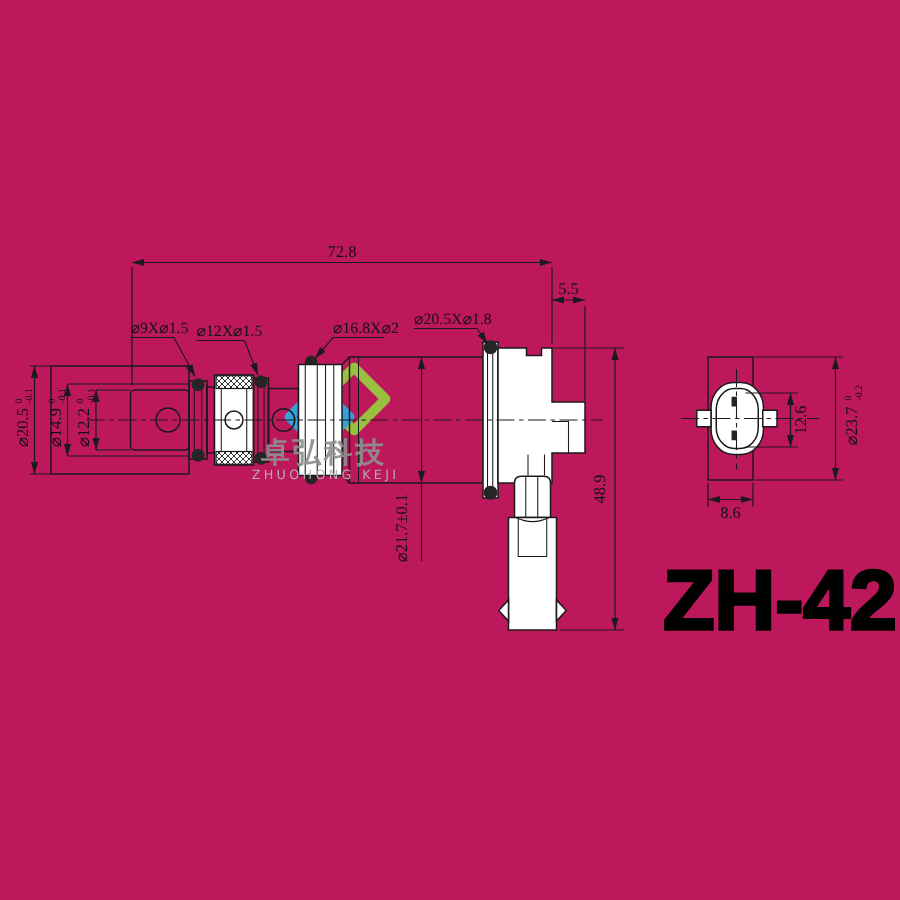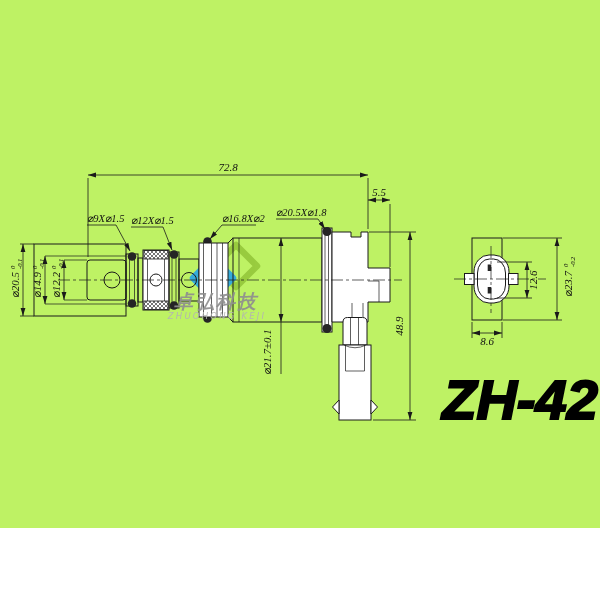--- a/index.html
+++ b/index.html
@@ -1,16 +1,16 @@
 <!DOCTYPE html>
 <html><head>
 <meta charset="utf-8">
 <style>
   html,body{margin:0;padding:0;background:#fff;}
-  .canvas{position:relative;width:600px;height:528px;background:#bef264;overflow:hidden;font-style:italic;}
+  .canvas{position:relative;width:600px;height:600px;background:#be185d;overflow:hidden;}
   svg{position:absolute;left:0;top:0;}
   .ln{fill:none;stroke:#1a1a1a;stroke-width:1;stroke-linejoin:miter;}
   .fw{fill:#ffffff;stroke:#1a1a1a;stroke-width:1;stroke-linejoin:miter;}
   .thin{fill:none;stroke:#1a1a1a;stroke-width:0.7;}
   .cl{fill:none;stroke:#1a1a1a;stroke-width:0.7;stroke-dasharray:12 3 3 3;}
   .dl{fill:none;stroke:#1a1a1a;stroke-width:0.8;}
   .dot{fill:#252525;stroke:none;}
   .hatch{fill:url(#xh);stroke:#1a1a1a;stroke-width:0.8;}
   text.dim{font-family:"Liberation Serif","DejaVu Sans",serif;font-size:11px;fill:#111;}
   text.lbl{font-family:"Liberation Serif","DejaVu Sans",serif;font-size:10.5px;fill:#111;}

